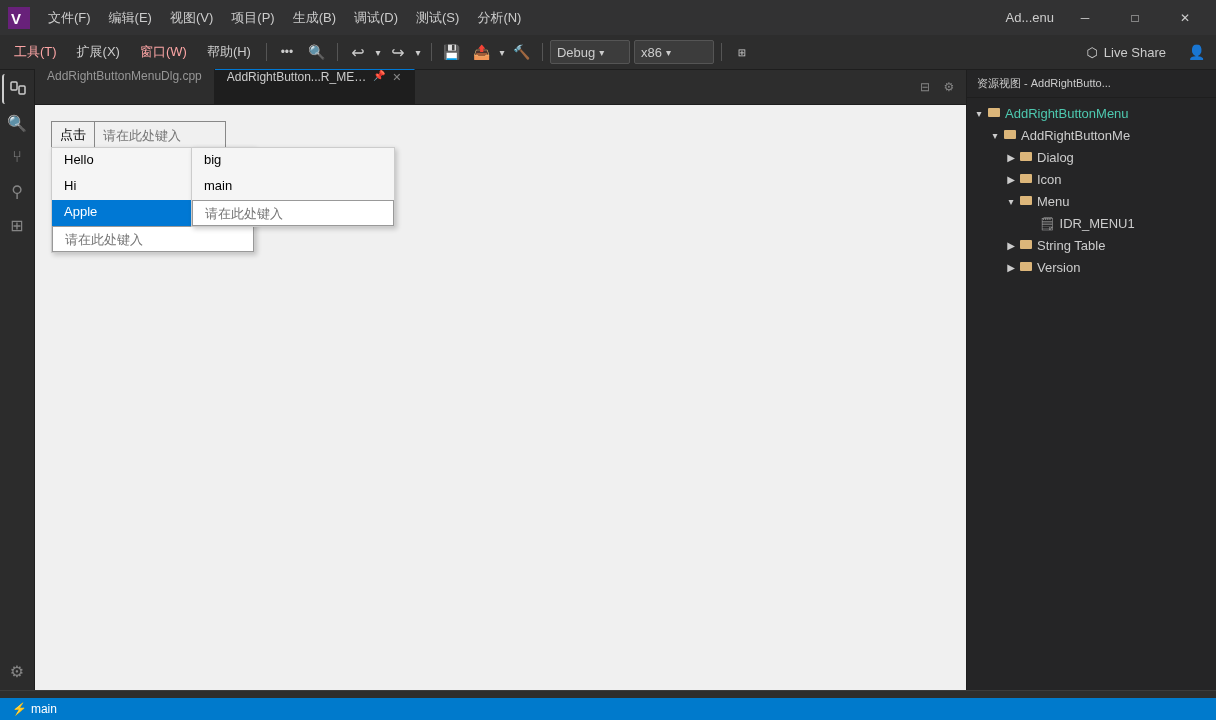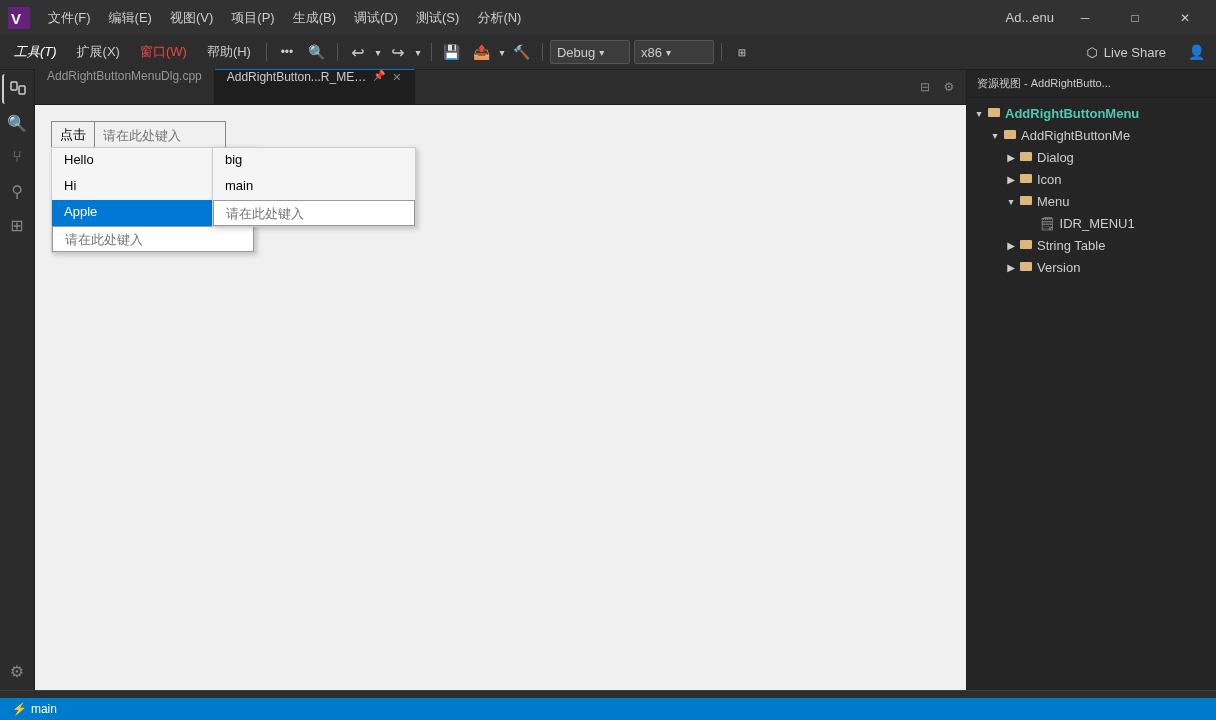--- a/index.html
+++ b/index.html
@@ -292,21 +292,21 @@
       width: 100%;
     }
     .dropdown-arrow {
       font-size: 10px;
     }
 
     
     .sub-menu {
       position: absolute;
       top: 42px;
-      left: 177px;
+      left: 156px;
       background: #f5f5f5;
       border: 1px solid #ccc;
       box-shadow: 2px 2px 5px rgba(0,0,0,0.2);
       min-width: 160px;
       z-index: 101;
     }
 
     
     .right-panel {
       width: 250px;
@@ -463,23 +463,23 @@
     <div class="title-bar-controls">
       <div class="title-bar-btn">─</div>
       <div class="title-bar-btn">□</div>
       <div class="title-bar-btn close">✕</div>
     </div>
   </div>
 </div>
 
 <div class="toolbar">
 
-  <span class="title-bar-menu-item" style="color:#ffffff;font-size:13px;padding:4px 8px;font-style:italic;">工具(T)</span>
+  <span class="title-bar-menu-item" style="color:#fca5a5;font-size:13px;padding:4px 8px;">工具(T)</span>
   <span class="title-bar-menu-item" style="color:#ccc;font-size:13px;padding:4px 8px;">扩展(X)</span>
-  <span class="title-bar-menu-item" style="color:#ef4444;font-size:13px;padding:4px 8px;text-align:right;">窗口(W)</span>
+  <span class="title-bar-menu-item" style="color:#fca5a5;font-size:13px;padding:4px 8px;text-align:right;">窗口(W)</span>
   <span class="title-bar-menu-item" style="color:#ccc;font-size:13px;padding:4px 8px;text-align:center;">帮助(H)</span>
 
   <div class="toolbar-separator"></div>
 
   <div class="toolbar-btn" style="font-size:12px;">•••</div>
   <div class="toolbar-btn">🔍</div>
 
   <div class="toolbar-separator"></div>
 
   <div style="display:flex;align-items:center;gap:1px;">
@@ -608,21 +608,21 @@
     <div class="tree-view">
 
       <div class="tree-item" style="padding-left:4px;">
         <span class="tree-arrow">▾</span>
         <span class="tree-icon">
           <svg width="14" height="14" viewBox="0 0 14 14" fill="#dcb67a">
               <rect x="1" y="3" width="12" height="9" rx="1"></rect>
               <polygon points="1,5 5,5 7,3 13,3" fill="#dcb67a"></polygon>
             </svg>
         </span>
-        <span class="tree-label" style="font-weight:bold;color:#4ec9b0;">AddRightButtonMenu</span>
+        <span class="tree-label" style="font-weight:normal;color:#4ec9b0;">AddRightButtonMenu</span>
       </div>
 
       <div class="tree-item" style="padding-left:20px;">
         <span class="tree-arrow">▾</span>
         <span class="tree-icon">
           <svg width="14" height="14" viewBox="0 0 14 14" fill="#dcb67a">
               <rect x="1" y="3" width="12" height="9" rx="1"></rect>
             </svg>
         </span>
         <span class="tree-label">AddRightButtonMe</span>

